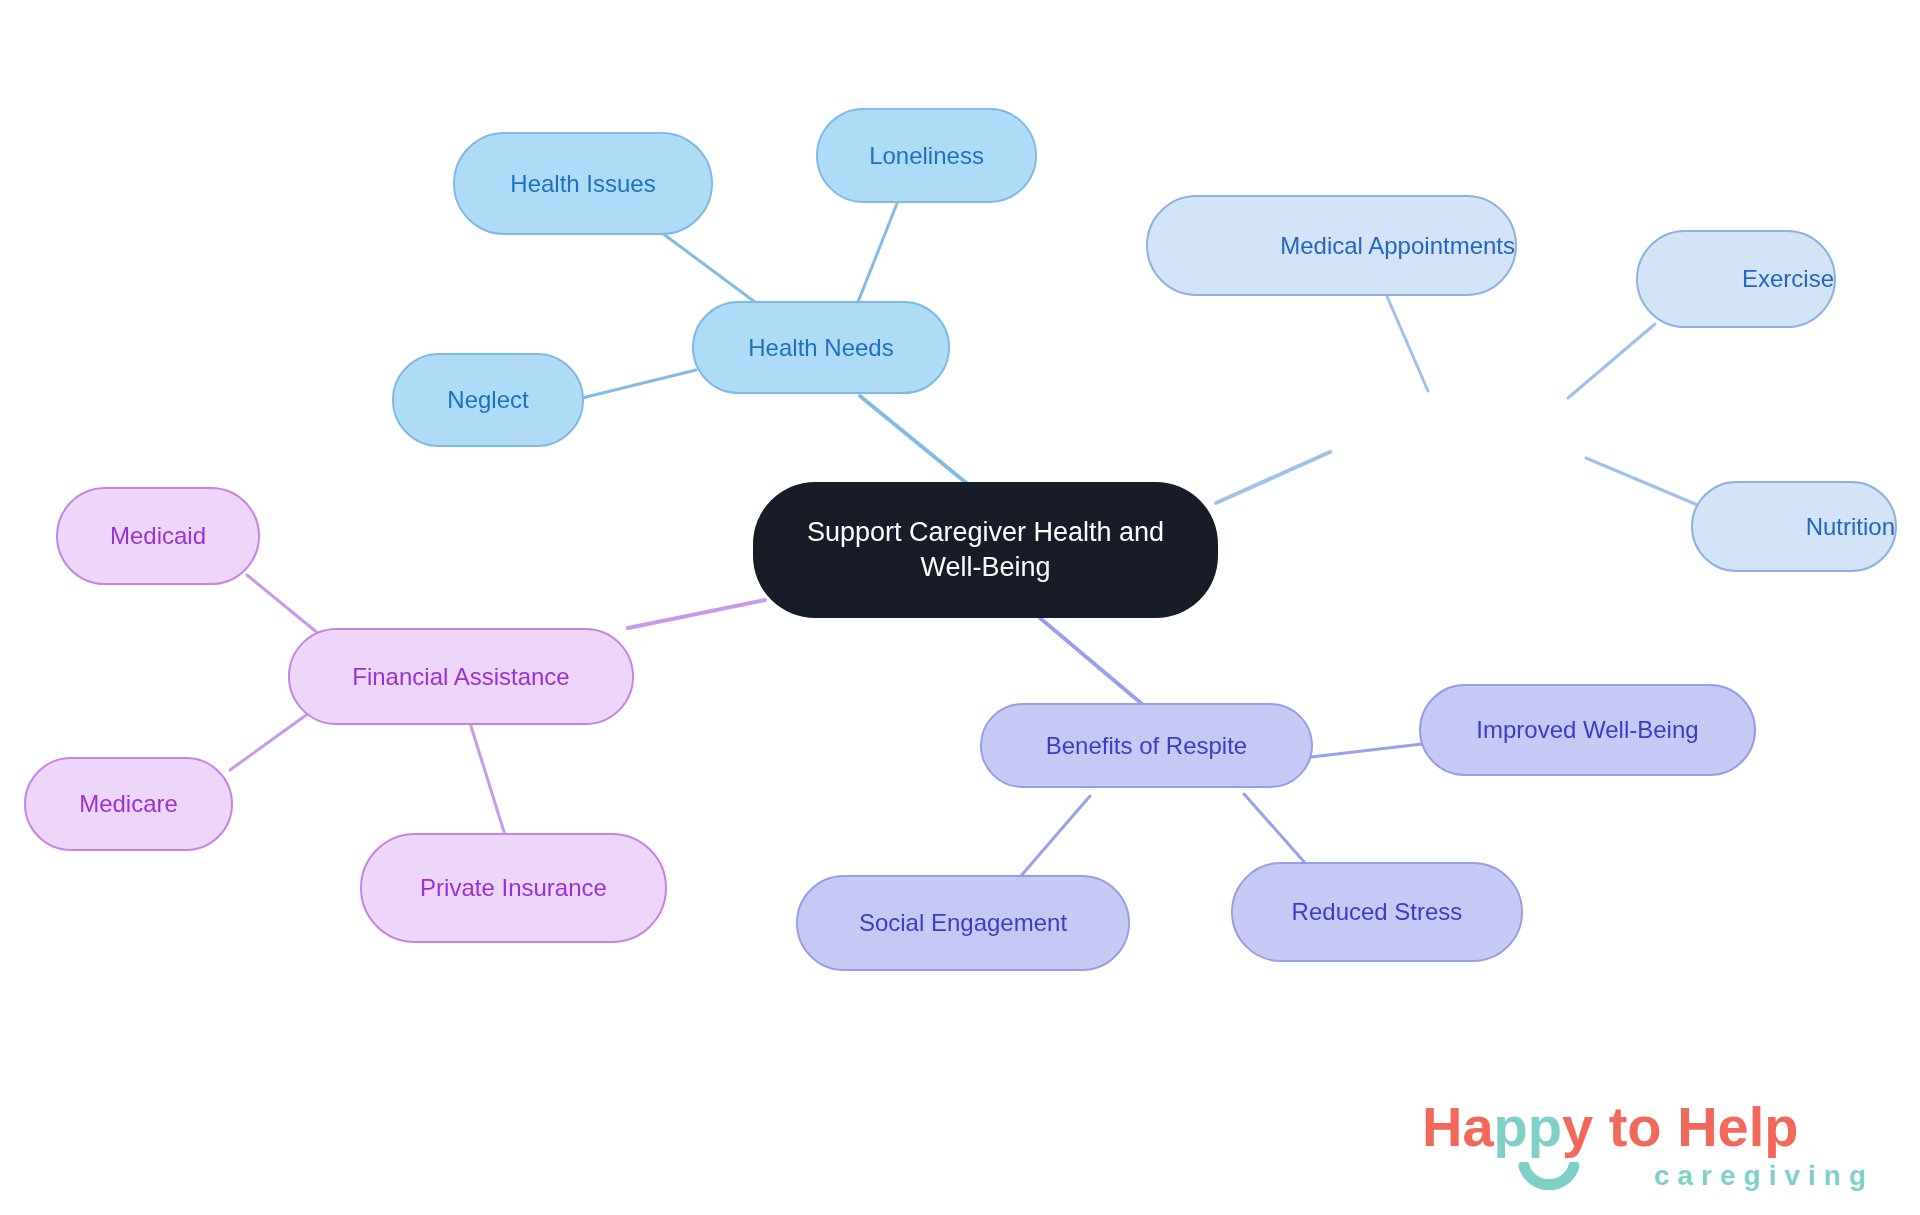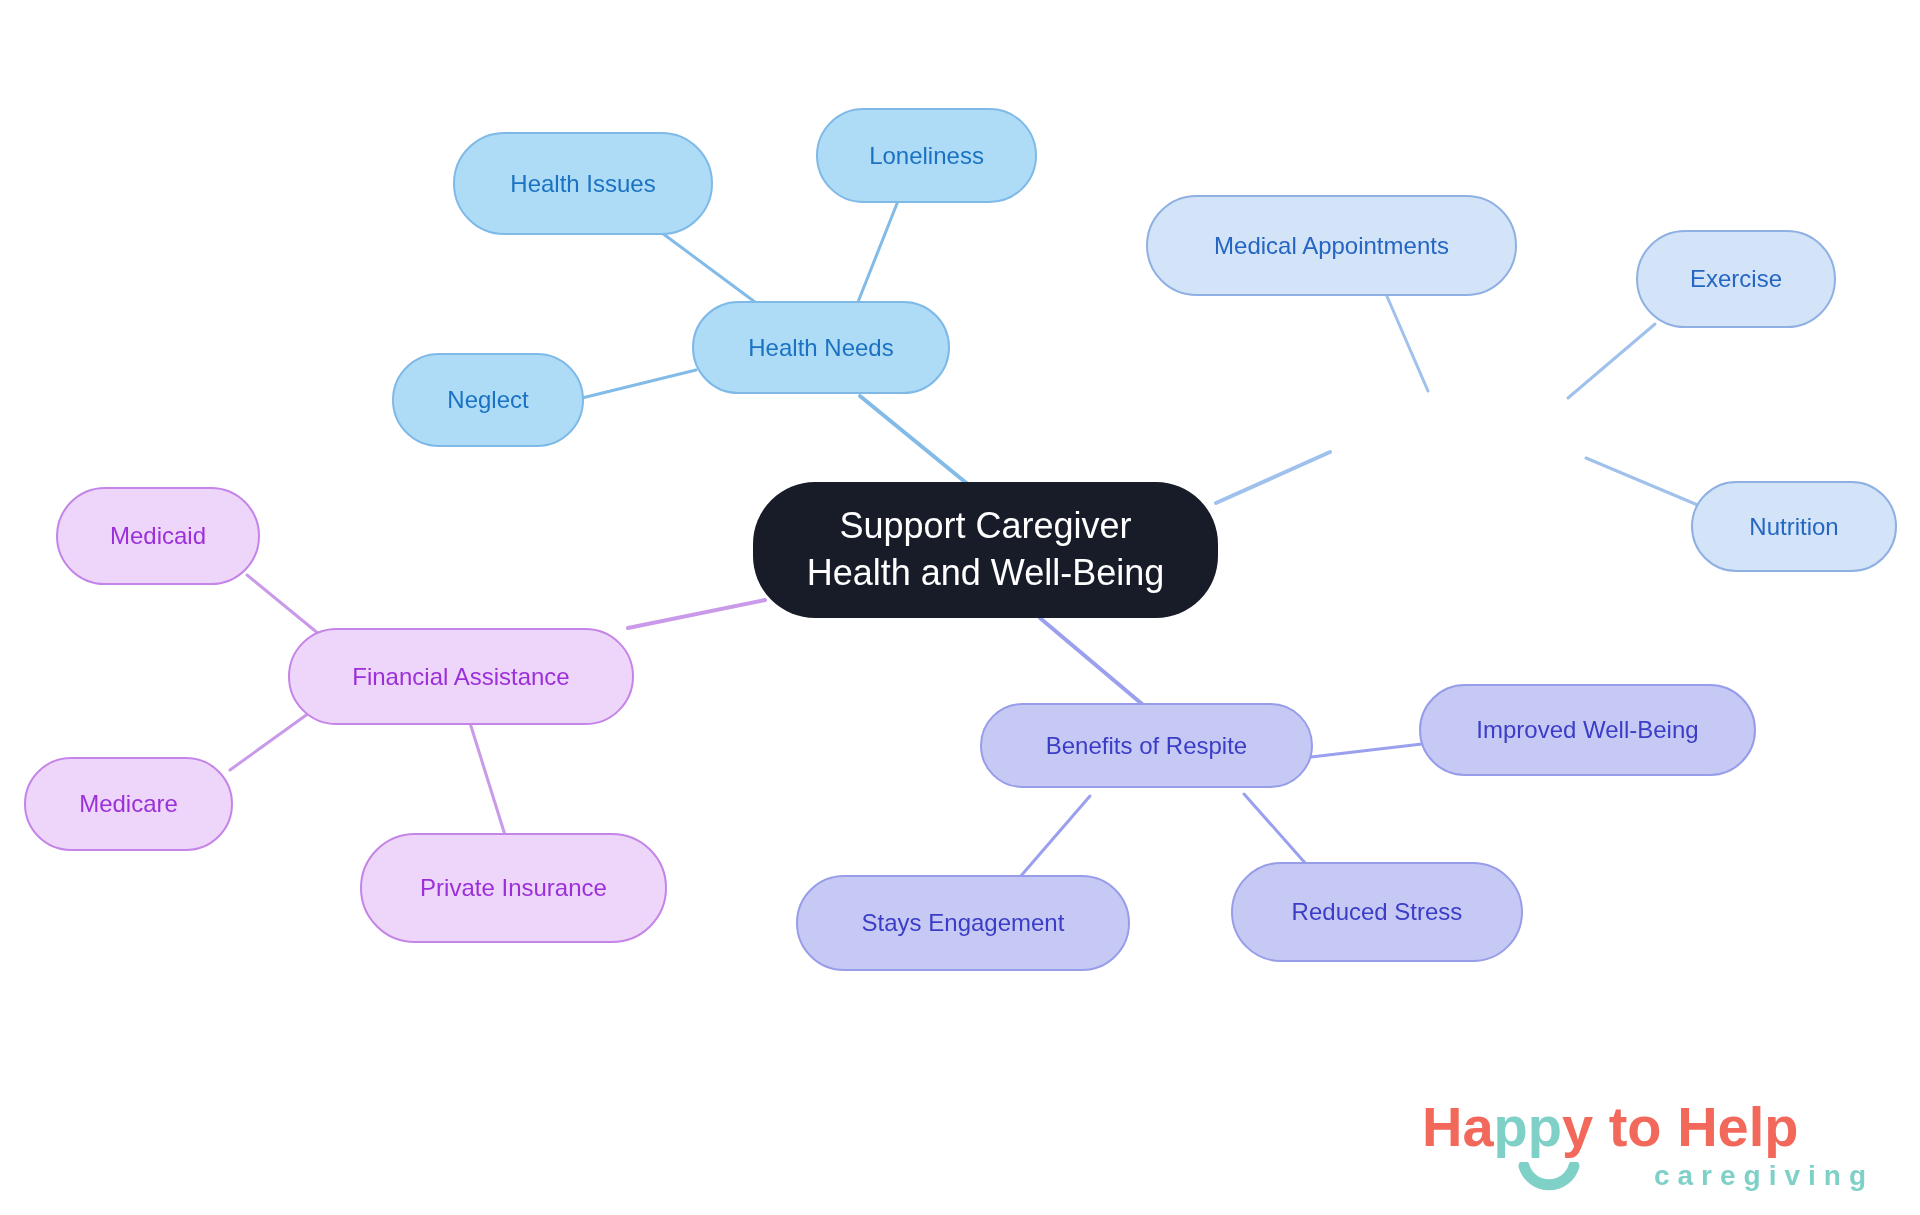--- a/index.html
+++ b/index.html
@@ -39,35 +39,36 @@
     box-sizing: border-box;
     font-size: 24px;
     line-height: 1.15;
     white-space: nowrap;
   }
   .center-node {
     background: var(--center-bg);
     color: var(--center-text);
     border: none;
     border-radius: 62px;
-    font-size: 36px;
+    font-size: 27px;
     line-height: 1.3;
     white-space: normal;
     padding: 0 36px;
   }
   .f-hn {
     background: var(--health-needs-fill);
     border-color: var(--health-needs-border);
     color: var(--health-needs-text);
     text-align: center;
   }
   .f-rs {
     background: var(--respite-stays-fill);
     border-color: var(--respite-stays-border);
     color: var(--respite-stays-text);
+    justify-content: flex-end;
   }
   .f-fa {
     background: var(--financial-assistance-fill);
     border-color: var(--financial-assistance-border);
     color: var(--financial-assistance-text);
   }
   .f-br {
     background: var(--benefits-of-respite-fill);
     border-color: var(--benefits-of-respite-border);
     color: var(--benefits-of-respite-text);
@@ -179,21 +180,21 @@
     <span>Private Insurance</span>
   </div>
 
   <div class="node f-br" style="left:980px; top:703px; width:333px; height:85px;">
     <span>Benefits of Respite</span>
   </div>
   <div class="node f-br" style="left:1419px; top:684px; width:337px; height:92px;">
     <span>Improved Well-Being</span>
   </div>
   <div class="node f-br" style="left:796px; top:875px; width:334px; height:96px;">
-    <span>Stays Engagement</span>
+    <span>Social Engagement</span>
   </div>
   <div class="node f-br" style="left:1231px; top:862px; width:292px; height:100px;">
     <span>Reduced Stress</span>
   </div>
 
   <div class="logo">
     <div class="logo-title">
       <span class="logo-coral">Ha</span><span class="logo-teal">pp</span><span class="logo-coral">y to Help</span>
     </div>
     <svg class="logo-smile" viewBox="0 0 62 40">

